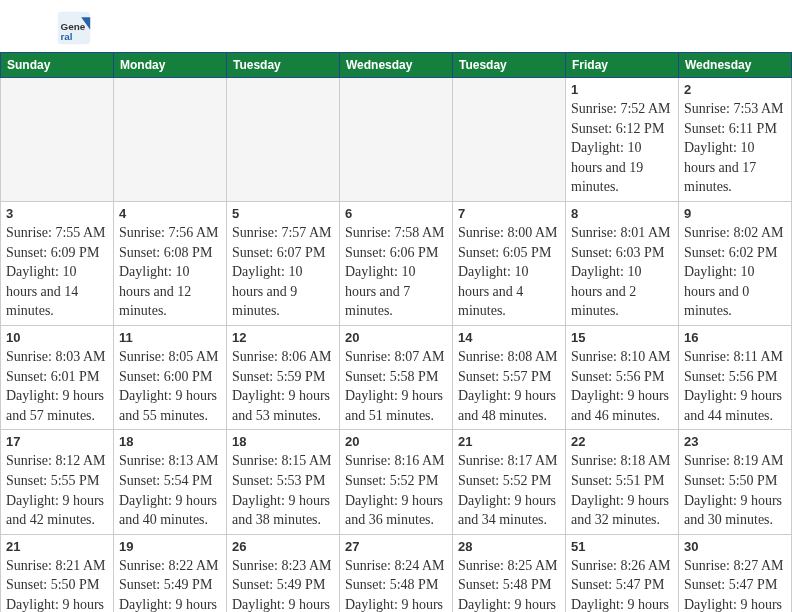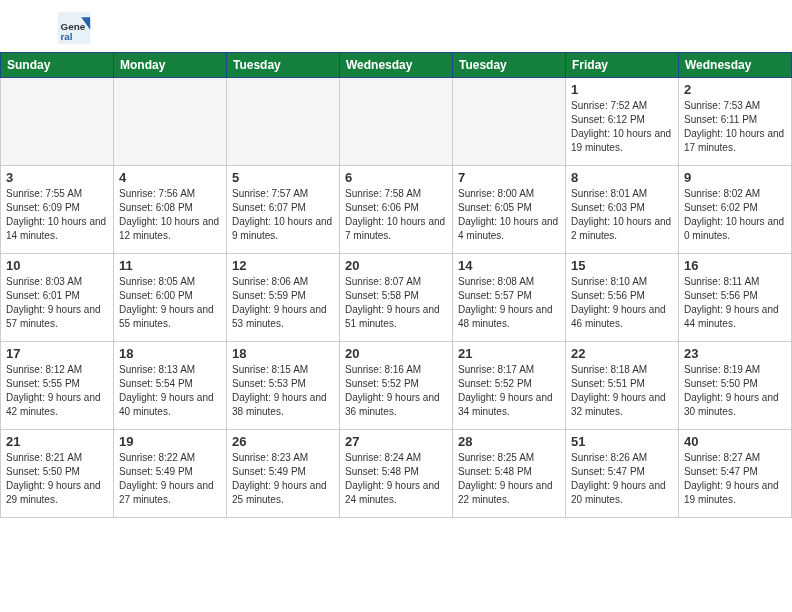--- a/index.html
+++ b/index.html
@@ -57,23 +57,24 @@
     
     .day-number {
       font-size: 13px;
       font-weight: bold;
       color: #333;
       display: block;
       margin-bottom: 2px;
     }
     
     .day-info {
-      font-size: 10px;
+      font-size: 14px;
       color: #333;
       line-height: 1.4;
+      font-family: Liberation Serif, serif;
     }
   </style>
 </head>
 <body>
 
 <div class="header-area">
   <div class="logo">
     <svg class="logo-icon" viewBox="0 0 40 40" xmlns="http://www.w3.org/2000/svg">
       <rect x="2" y="2" width="36" height="36" rx="4" fill="#e8f0f8"></rect>
       <text x="5" y="22" font-size="11" font-weight="bold" fill="#333" font-family="Arial">Gene</text>
@@ -228,18 +229,18 @@
         </td>
         <td>
           <span class="day-number">28</span>
           <div class="day-info">Sunrise: 8:25 AM<br>Sunset: 5:48 PM<br>Daylight: 9 hours and 22 minutes.</div>
         </td>
         <td>
           <span class="day-number">51</span>
           <div class="day-info">Sunrise: 8:26 AM<br>Sunset: 5:47 PM<br>Daylight: 9 hours and 20 minutes.</div>
         </td>
         <td>
-          <span class="day-number">40</span>
+          <span class="day-number">30</span>
           <div class="day-info">Sunrise: 8:27 AM<br>Sunset: 5:47 PM<br>Daylight: 9 hours and 19 minutes.</div>
         </td>
       </tr>
     </tbody>
 </table>
 
 </body></html>

